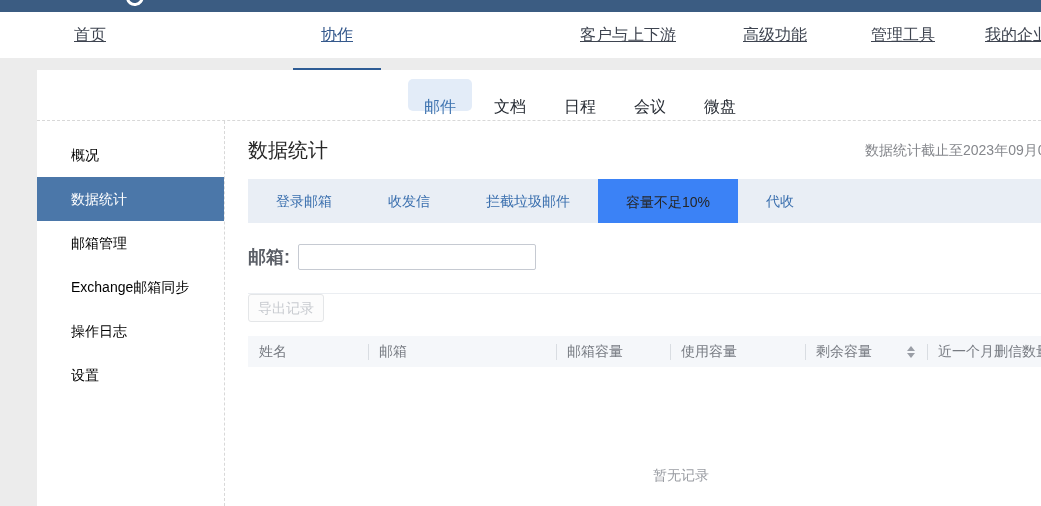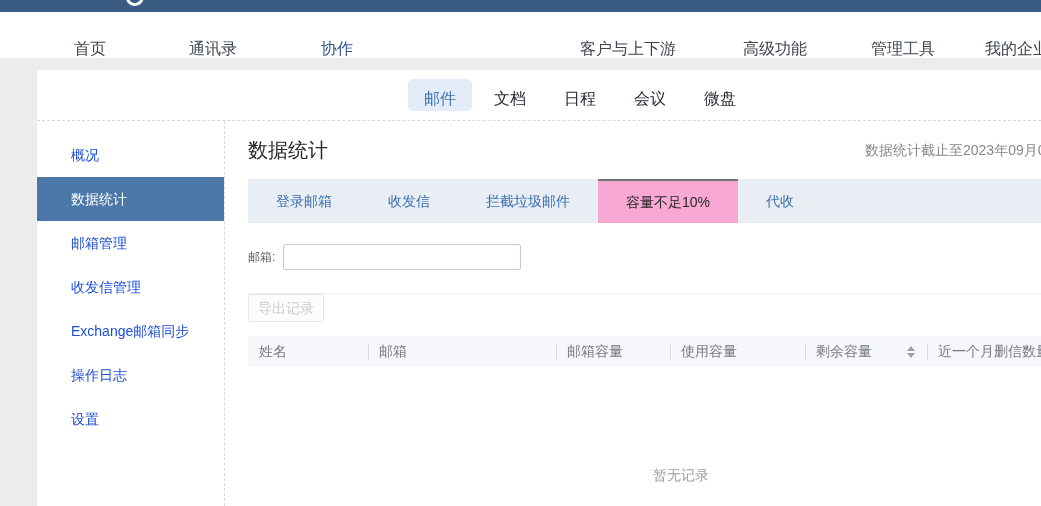--- a/index.html
+++ b/index.html
@@ -8,50 +8,50 @@
     position:relative; overflow:hidden; background:#ececec;
     font-family:"Liberation Sans","DejaVu Sans",sans-serif;
     color:#3e4450;
   }
   
   .topbar { position:absolute; left:0; top:0; width:1041px; height:12px; background:#3b5c82; overflow:hidden; }
   .logo-frag { position:absolute; left:126px; top:-8px; width:18px; height:14px;
                border:3px solid #fff; border-radius:0 0 9px 9px; border-top:none; transform:rotate(-8deg); }
   
   .nav { position:absolute; left:0; top:12px; width:1041px; height:46px; background:#fff; }
-  .nav-item { position:absolute; top:14px; height:60px; line-height:46px; font-size:16px;
-              color:#3e4450; transform:translateX(-50%); white-space:nowrap; cursor:pointer; }
+  .nav-item { position:absolute; top:0; height:60px; line-height:46px; font-size:16px;
+              color:#3e4450; transform:translateX(-50%); white-space:nowrap; cursor:pointer;text-decoration:underline; }
   .nav-item.active { color:#35598c; }
   .nav-item.active::after { content:""; position:absolute; left:50%; bottom:0; transform:translateX(-50%);
               width:88px; height:4px; background:#2e5c94; }
   .n0{left:90px}.n1{left:213px}.n2{left:337px}.n3{left:463px}
   .n4{left:628px}.n5{left:775px}.n6{left:903px}.n7{left:1017px}
   
   .band { position:absolute; left:37px; top:70px; width:1004px; height:50px; background:#fff; }
   .app-tabs { position:absolute; left:371px; top:9px; display:flex; gap:6px; }
-  .app-tab { padding:4px 16px; height:32px; line-height:32px; font-size:16px; color:#262b33;
+  .app-tab { padding:12px 16px; height:32px; line-height:32px; font-size:16px; color:#262b33;
              border-radius:5px; cursor:pointer; white-space:nowrap; }
   .app-tab.active { background:#e3ecf8; color:#3f74b0; }
   
   .content-row { position:absolute; left:37px; top:120px; width:1004px; height:386px;
                  display:flex; background:#fff; border-top:1px dashed #d8d8d8; }
   .sidebar { width:188px; flex:0 0 188px; border-right:1px dashed #d8d8d8; padding-top:12px; }
-  .side-item { height:44px; line-height:44px; padding-left:34px; font-size:14px; color:#1d4ed8;
+  .side-item { height:44px; line-height:44px; padding-left:34px; font-size:14px; color:#000000;
                cursor:pointer; white-space:nowrap; }
   .side-item.active { background:#4b77a9; color:#fff; }
   
   .main { position:relative; flex:1; padding-left:23px; overflow:visible; }
   .page-title { margin-top:15px; height:28px; line-height:28px; font-size:20px; color:#262626; font-weight:400; }
   .deadline { position:absolute; left:640px; top:21px; font-size:14px; color:#85878c; white-space:nowrap; }
   .stat-tabs { margin-top:15px; height:44px; background:#e9eef5; display:flex; }
   .stat-tab { padding:0 28px; height:44px; line-height:44px; font-size:14px; color:#3a6fae;
               cursor:pointer; white-space:nowrap; }
-  .stat-tab.active { background:#f9a8d4; color:#262626; border-top:2px solid #737373; line-height:42px;text-align:center; }
+  .stat-tab.active { background:#3b82f6; color:#262626; border-top:2px solid #3b82f6; line-height:42px;text-align:center; }
   .filter-row { margin-top:21px; height:26px; display:flex; align-items:center; }
-  .filter-label { font-size:12px; color:#5a5e66; margin-right:8px; }
+  .filter-label { font-size:18px; color:#5a5e66; margin-right:8px;font-weight:bold; }
   .filter-input { width:238px; height:26px; border:1px solid #c6cad2; border-radius:2px;
                   background:#fff; outline:none; padding:0 6px; font-size:13px; }
   .hr { margin-top:23px; border-top:1px solid #ebeef2; height:0; margin-right:-23px; }
   .export-btn { width:76px; height:28px; background:#fcfcfc; border:1px solid #e4e6e8;
                 border-radius:3px; font-size:14px; color:#c8cbd0; text-align:center; line-height:26px;
                 cursor:not-allowed; }
   .thead { margin-top:14px; height:31px; background:#f5f7fa; display:flex; align-items:center;
            font-size:14px; color:#777b82; margin-right:-23px; }
   .th { position:relative; height:31px; line-height:31px; padding-left:11px; white-space:nowrap;
         display:flex; align-items:center; }
@@ -66,21 +66,20 @@
 </style>
 </head>
 <body>
 
 <div class="topbar">
   <div class="logo-frag"></div>
 </div>
 
 <div class="nav">
   <div class="nav-item n0">首页</div>
-  <div class="nav-item n1">通讯录</div>
   <div class="nav-item n2 active">协作</div>
   <div class="nav-item n4">客户与上下游</div>
   <div class="nav-item n5">高级功能</div>
   <div class="nav-item n6">管理工具</div>
   <div class="nav-item n7">我的企业</div>
 </div>
 
 <div class="band">
   <div class="app-tabs">
     <div class="app-tab active">邮件</div>
@@ -89,21 +88,20 @@
     <div class="app-tab">会议</div>
     <div class="app-tab">微盘</div>
   </div>
 </div>
 
 <div class="content-row">
   <div class="sidebar">
     <div class="side-item">概况</div>
     <div class="side-item active">数据统计</div>
     <div class="side-item">邮箱管理</div>
-    <div class="side-item">收发信管理</div>
     <div class="side-item">Exchange邮箱同步</div>
     <div class="side-item">操作日志</div>
     <div class="side-item">设置</div>
   </div>
 
   <div class="main">
     <h1 class="page-title">数据统计</h1>
     <div class="deadline">数据统计截止至2023年09月06日</div>
 
     <div class="stat-tabs">

